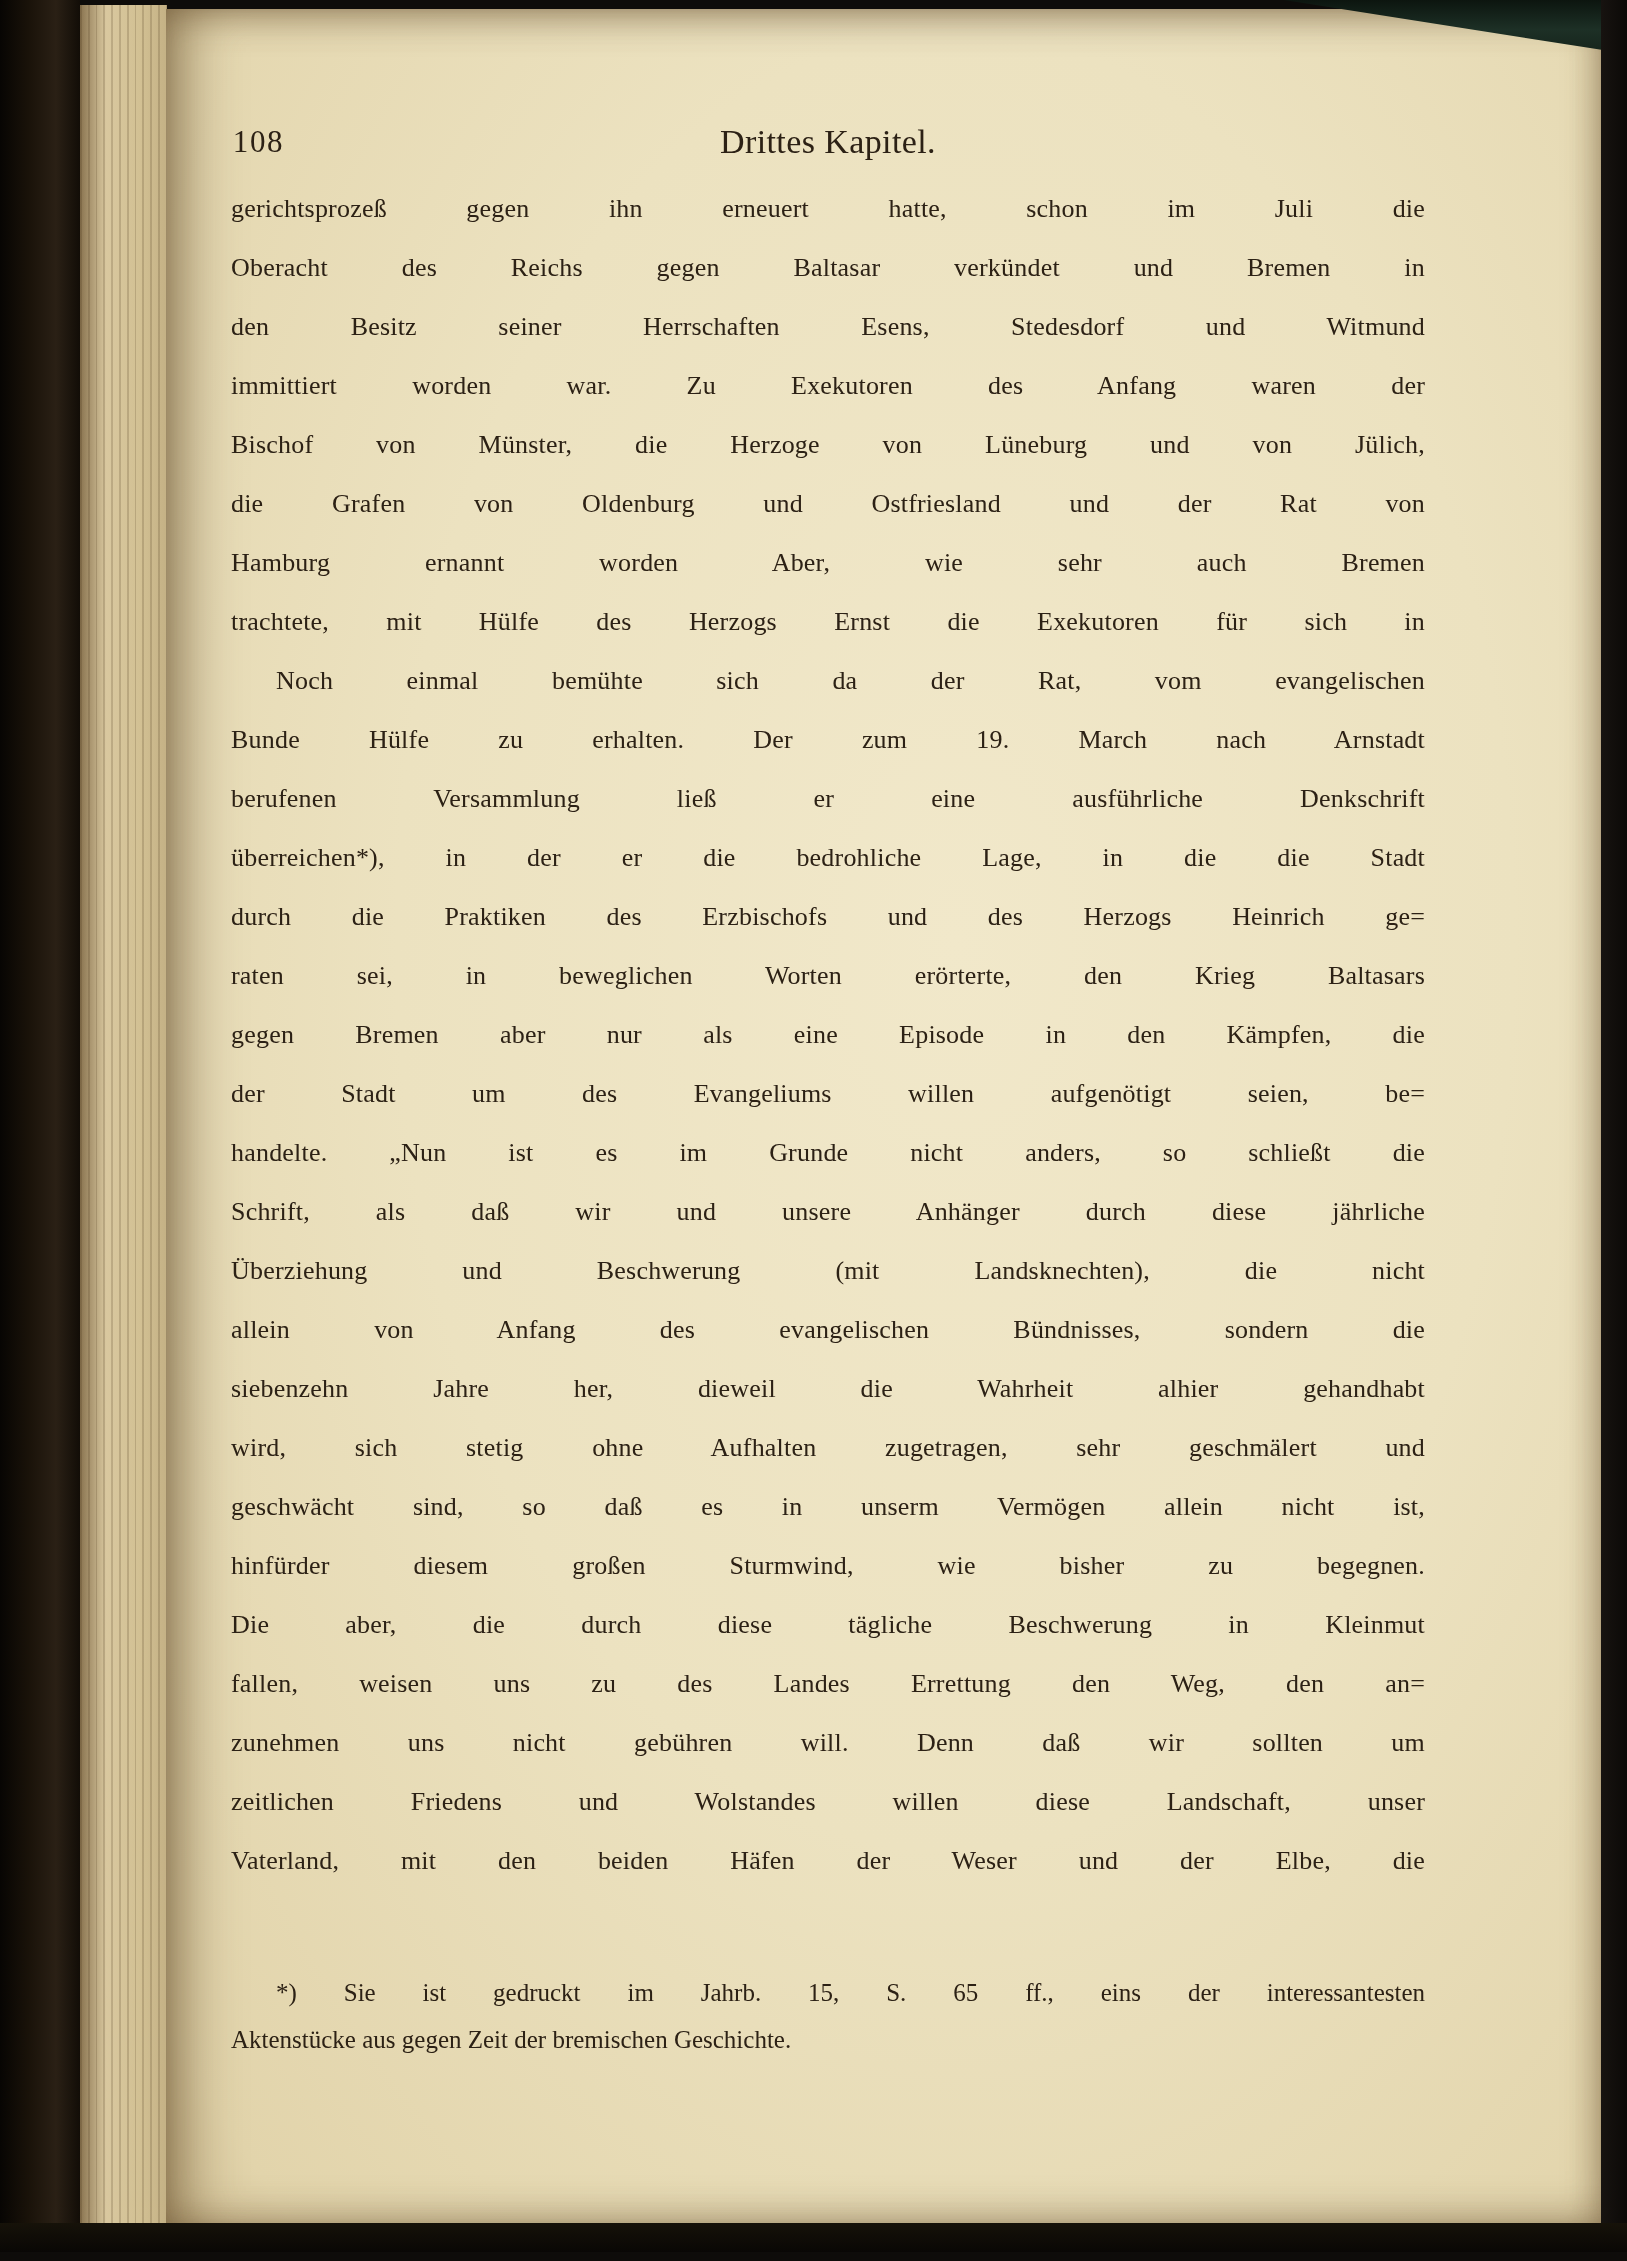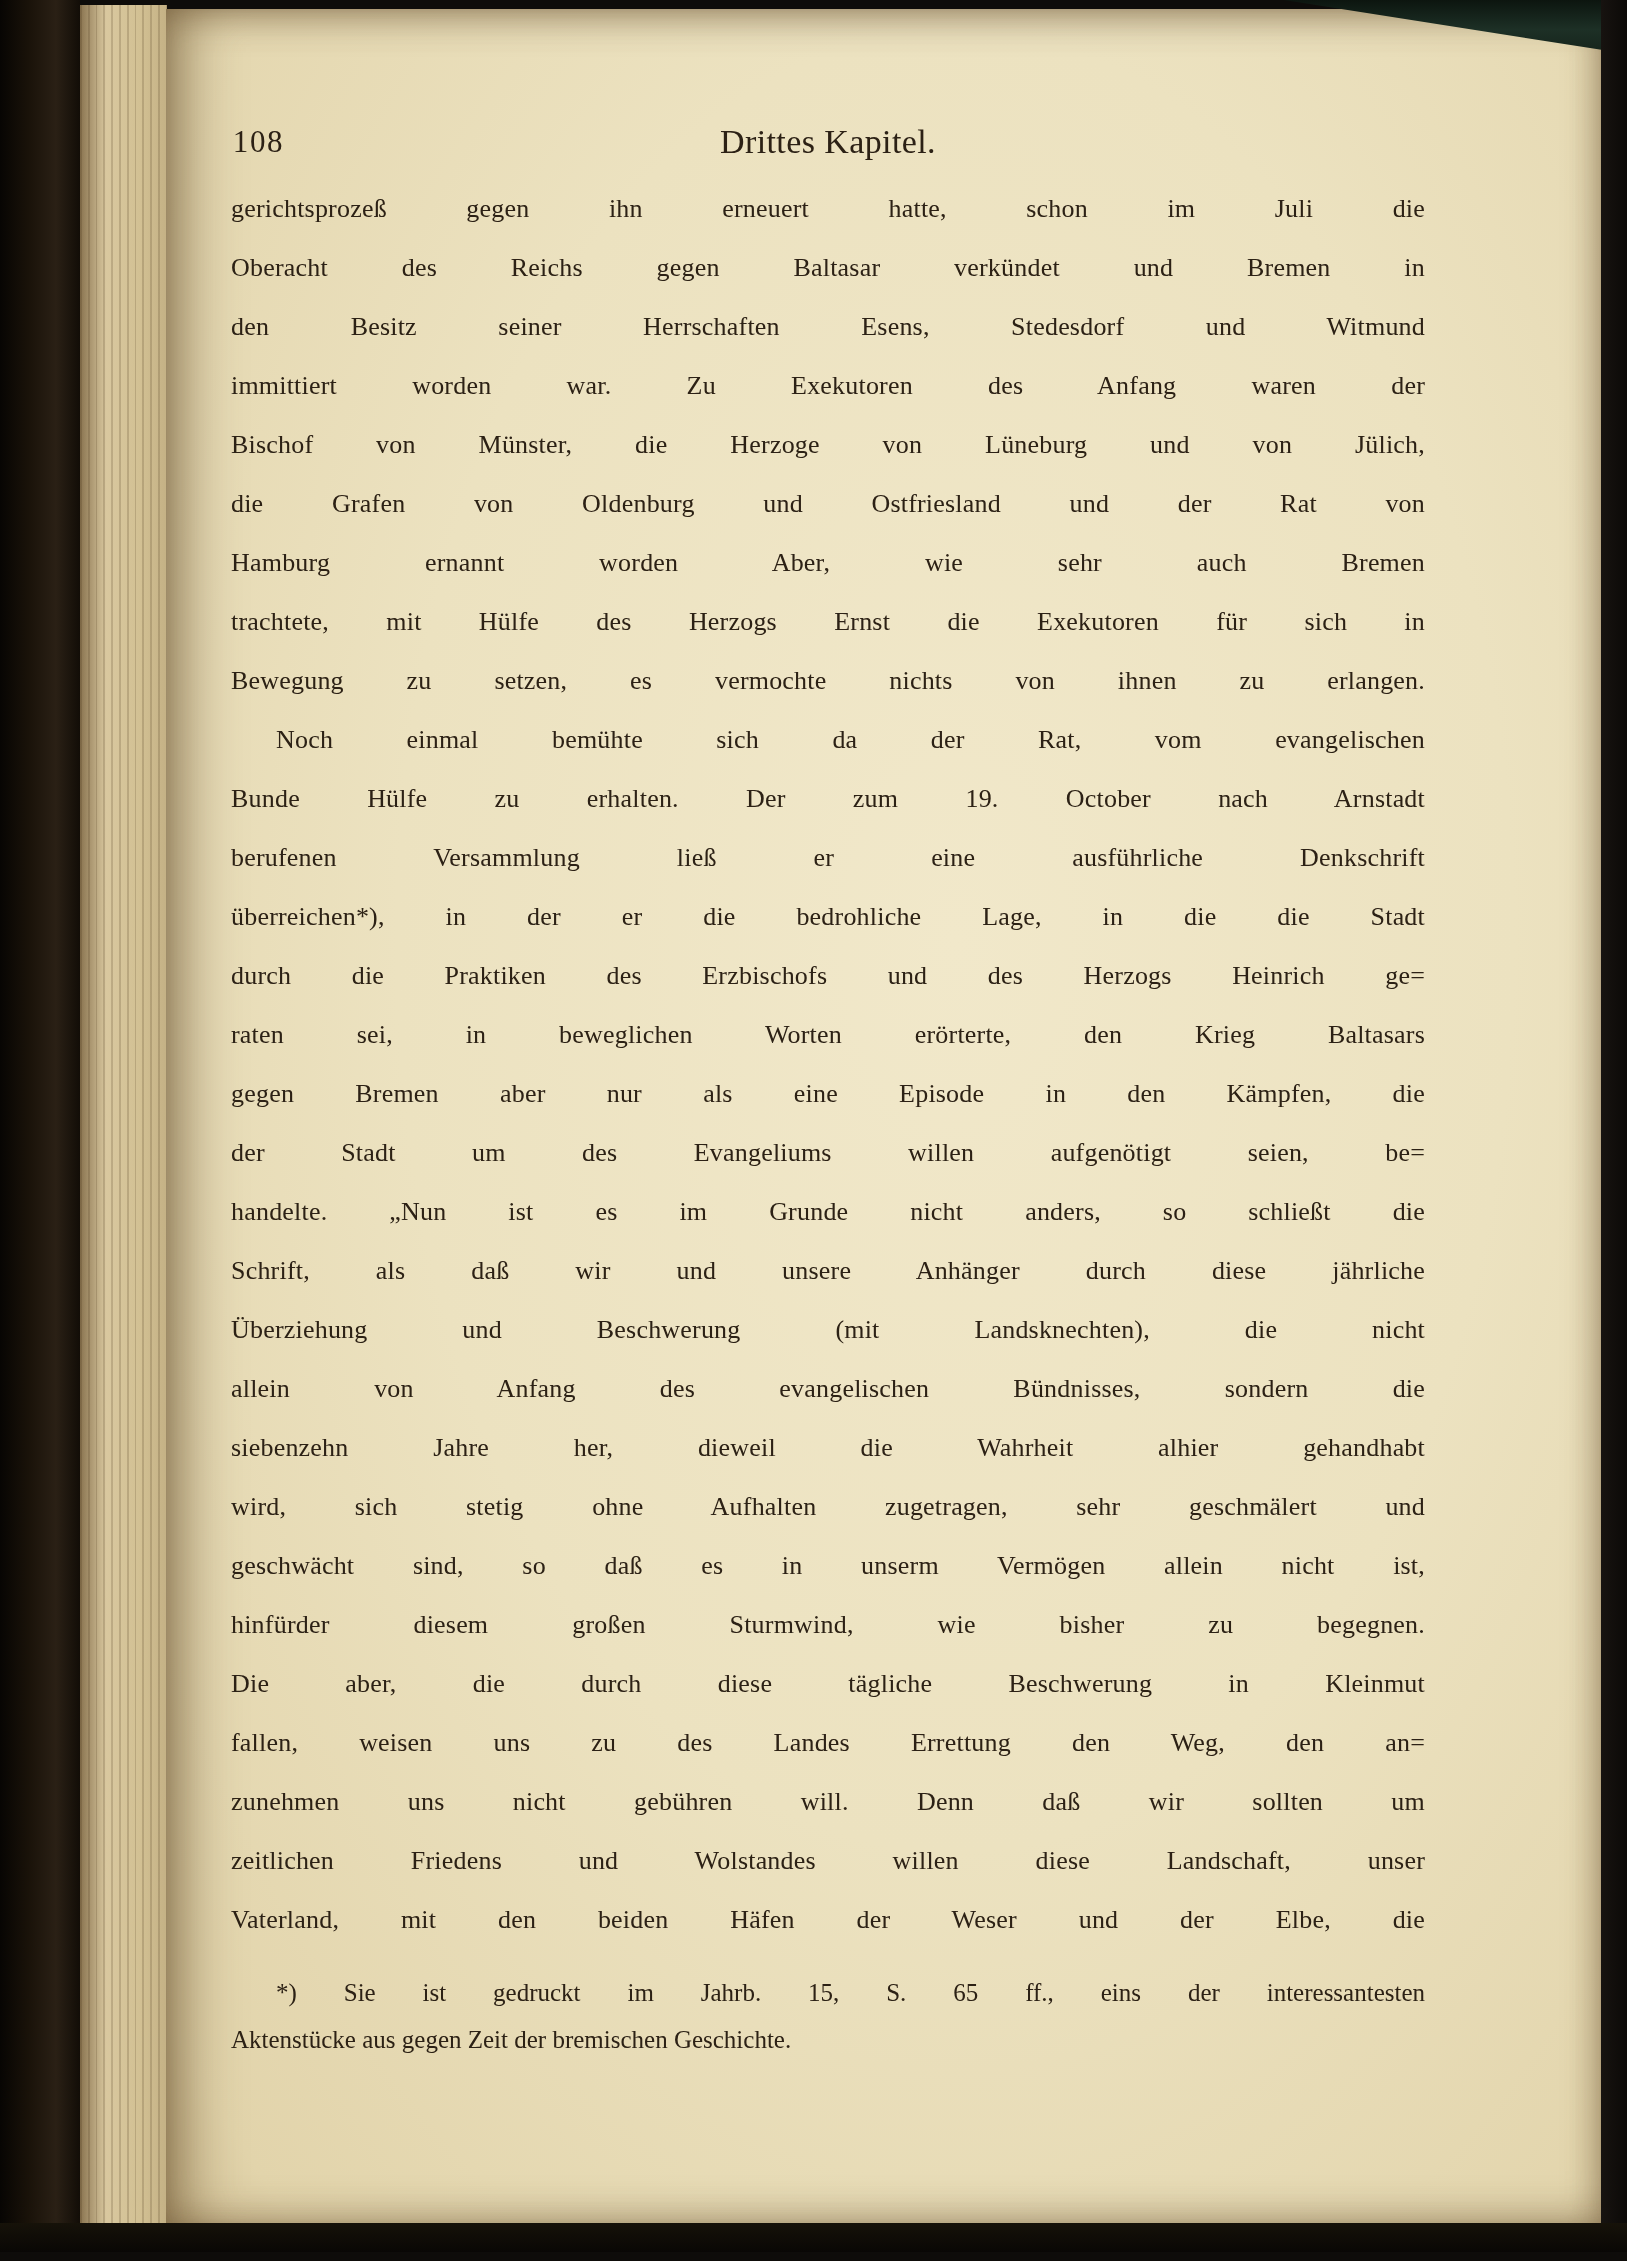--- a/index.html
+++ b/index.html
@@ -136,23 +136,22 @@
 
     <div class="bodytext">
         <div class="line">gerichtsprozeß gegen ihn erneuert hatte, schon im Juli die</div>
         <div class="line">Oberacht des Reichs gegen Baltasar verkündet und Bremen in</div>
         <div class="line">den Besitz seiner Herrschaften Esens, Stedesdorf und Witmund</div>
         <div class="line">immittiert worden war.  Zu Exekutoren des Anfang waren der</div>
         <div class="line">Bischof von Münster, die Herzoge von Lüneburg und von Jülich,</div>
         <div class="line">die Grafen von Oldenburg und Ostfriesland und der Rat von</div>
         <div class="line">Hamburg ernannt worden  Aber, wie sehr auch Bremen</div>
         <div class="line">trachtete, mit Hülfe des Herzogs Ernst die Exekutoren für sich in</div>
-        <div class="line">Bewegung zu setzen, es vermochte nichts von ihnen zu erlangen.</div>
         <div class="line indent">Noch einmal bemühte sich da der Rat, vom evangelischen</div>
-        <div class="line">Bunde Hülfe zu erhalten.  Der zum 19. October nach Arnstadt</div>
+        <div class="line">Bunde Hülfe zu erhalten.  Der zum 19. March nach Arnstadt</div>
         <div class="line">berufenen Versammlung ließ er eine ausführliche Denkschrift</div>
         <div class="line">überreichen*), in der er die bedrohliche Lage, in die die Stadt</div>
         <div class="line">durch die Praktiken des Erzbischofs und des Herzogs Heinrich ge=</div>
         <div class="line">raten sei, in beweglichen Worten erörterte, den Krieg Baltasars</div>
         <div class="line">gegen Bremen aber nur als eine Episode in den Kämpfen, die</div>
         <div class="line">der Stadt um des Evangeliums willen aufgenötigt seien, be=</div>
         <div class="line">handelte.  „Nun ist es im Grunde nicht anders, so schließt die</div>
         <div class="line">Schrift, als daß wir und unsere Anhänger durch diese jährliche</div>
         <div class="line">Überziehung und Beschwerung (mit Landsknechten), die nicht</div>
         <div class="line">allein von Anfang des evangelischen Bündnisses, sondern die</div>

